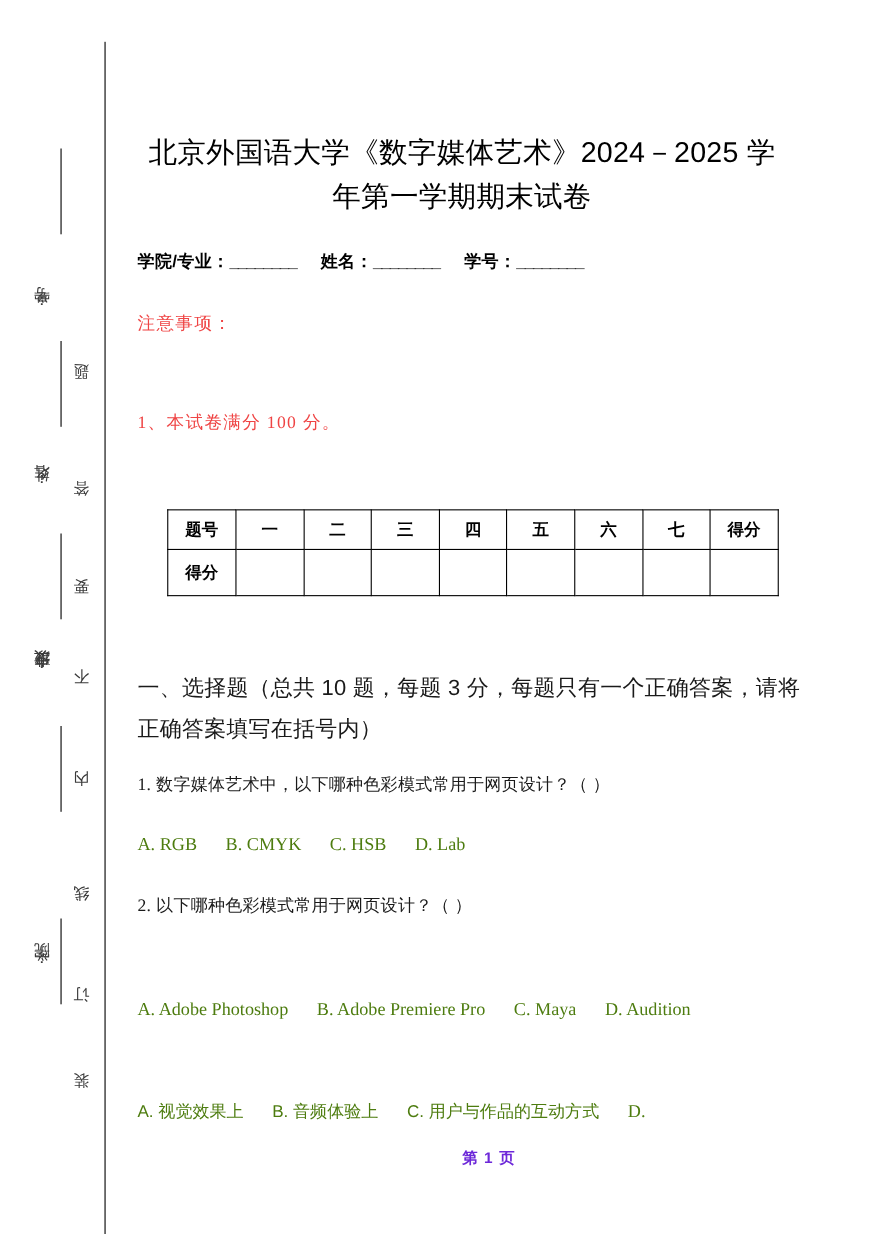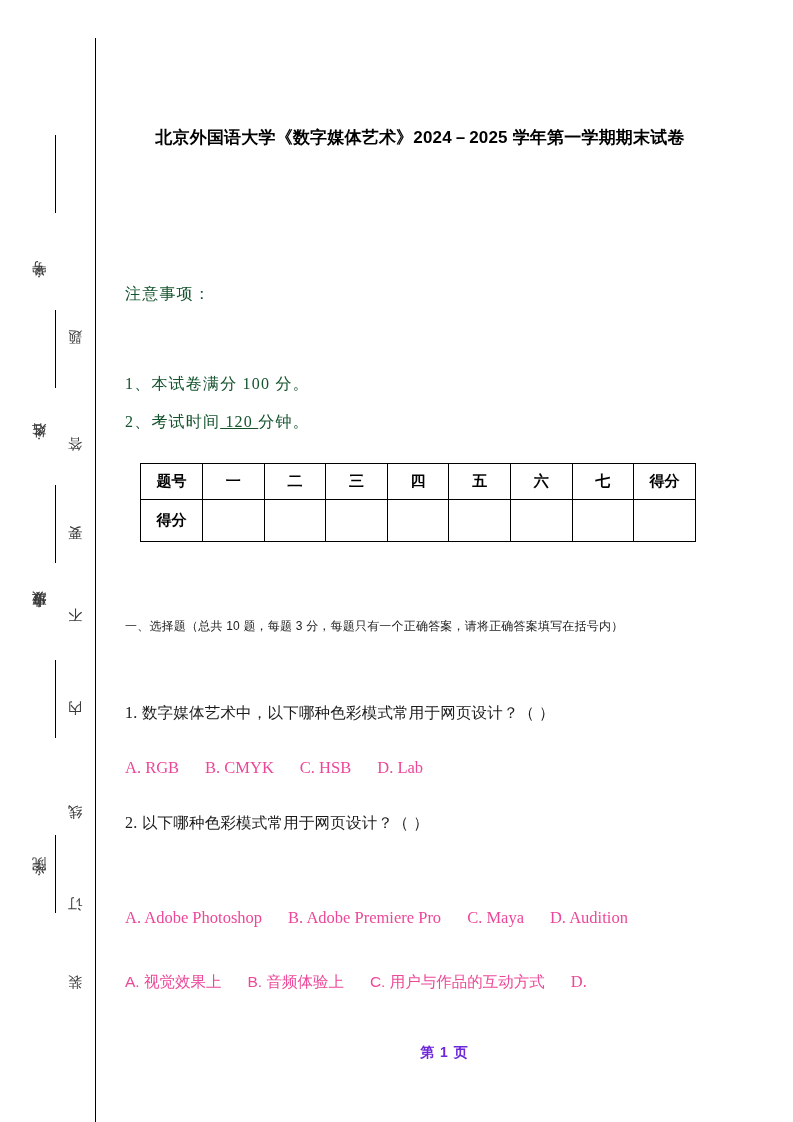--- a/index.html
+++ b/index.html
@@ -58,22 +58,22 @@
     left: 96px; top: 0;
     width: 697px; height: 1122px;
     padding: 0;
   }
 
   #exam-title {
     position: absolute;
     left: 29px; top: 118px;
     width: 590px;
     font-family: "Liberation Sans", "DejaVu Sans", sans-serif;
-    font-weight: bold;
-    font-size: 17px;
+    font-weight: normal;
+    font-size: 26px;
     line-height: 40px;
     text-align: center;
     color: #000;
     letter-spacing: 0.2px;
   }
 
   #student-info {
     position: absolute;
     left: 29px; top: 228px;
     width: 640px;
@@ -85,33 +85,33 @@
     letter-spacing: 0.3px;
   }
   #student-info .blank { letter-spacing: -1px; }
   #student-info .gap { display: inline-block; width: 22px; }
 
   .notice-line {
     position: absolute;
     left: 29px;
     font-family: "Liberation Serif", "DejaVu Serif", serif;
     font-size: 16px;
-    color: #14532d;
+    color: #ef4444;
     white-space: nowrap;
     letter-spacing: 1.2px;
   }
   #notice-heading { top: 284px; }
   #notice-1 { top: 374px; }
   #notice-2 { top: 412px; }
   .ul-val { text-decoration: underline; }
 
   
   #score-table {
     position: absolute;
-    left: 44px; top: 463px;
+    left: 56px; top: 463px;
     width: 555px;
     border-collapse: collapse;
     table-layout: fixed;
     border-radius: 10px;
   }
   #score-table td {
     border: 1.2px solid #000;
     text-align: center;
     vertical-align: middle;
     font-family: "Liberation Sans", "DejaVu Sans", sans-serif;
@@ -124,21 +124,21 @@
   #score-table td.rowhead { text-align: center; }
   #score-table col.c0 { width: 62px; }
   #score-table col.cx { width: 61.6px; }
 
   
   .sec-heading {
     position: absolute;
     left: 29px; top: 608px;
     width: 610px;
     font-family: "Liberation Sans", "DejaVu Sans", sans-serif;
-    font-size: 12px;
+    font-size: 20px;
     line-height: 37px;
     color: #1a1a1a;
     letter-spacing: 0.2px;
   }
 
   .q-stem {
     position: absolute;
     left: 29px;
     font-family: "Liberation Sans", "DejaVu Sans", sans-serif;
     font-size: 15.5px;
@@ -148,26 +148,27 @@
   }
   .q-stem .num {
     font-family: "Liberation Serif", "DejaVu Serif", serif;
     font-size: 16px;
   }
   .q-opts {
     position: absolute;
     left: 29px;
     font-family: "Liberation Serif", "DejaVu Serif", serif;
     font-size: 16.5px;
-    color: #ec4899;
+    color: #4d7c0f;
     white-space: nowrap;
   }
   .q-opts.cjk {
     font-family: "Liberation Sans", "DejaVu Sans", sans-serif;
     font-size: 15.5px;
+    margin-top: 28px;
   }
   .q-opts .osp { display: inline-block; width: 26px; }
   .q-opts .olbl {
     font-family: "Liberation Serif", "DejaVu Serif", serif;
     font-size: 16.5px;
   }
 
   #q1-stem { top: 703px; }
   #q1-opts { top: 758px; }
   #q2-stem { top: 813px; }
@@ -211,24 +212,26 @@
   <div class="vtext mark" style="top:726px;">内</div>
   <div class="vtext mark" style="top:830px;">线</div>
   <div class="vtext mark" style="top:922px;">订</div>
   <div class="vtext mark" style="top:1000px;">装</div>
 </div>
 
 <div id="page-body">
 
   <div id="exam-title">北京外国语大学《数字媒体艺术》2024－2025 学年第一学期期末试卷</div>
 
+  <div id="student-info">
+    <span>学院/专业：</span><span class="blank">________</span><span class="gap"></span><span>姓名：</span><span class="blank">________</span><span class="gap"></span><span>学号：</span><span class="blank">________</span>
+  </div>
 
   <div class="notice-line" id="notice-heading">注意事项：</div>
   <div class="notice-line" id="notice-1">1、本试卷满分 100 分。</div>
-  <div class="notice-line" id="notice-2"><span>2、考试时间</span><span class="ul-val"> 120 </span><span>分钟。</span></div>
 
   <table id="score-table">
     <colgroup>
       <col class="c0">
         <col class="cx">
         <col class="cx">
         <col class="cx">
         <col class="cx">
       <col class="cx">
         <col class="cx">

